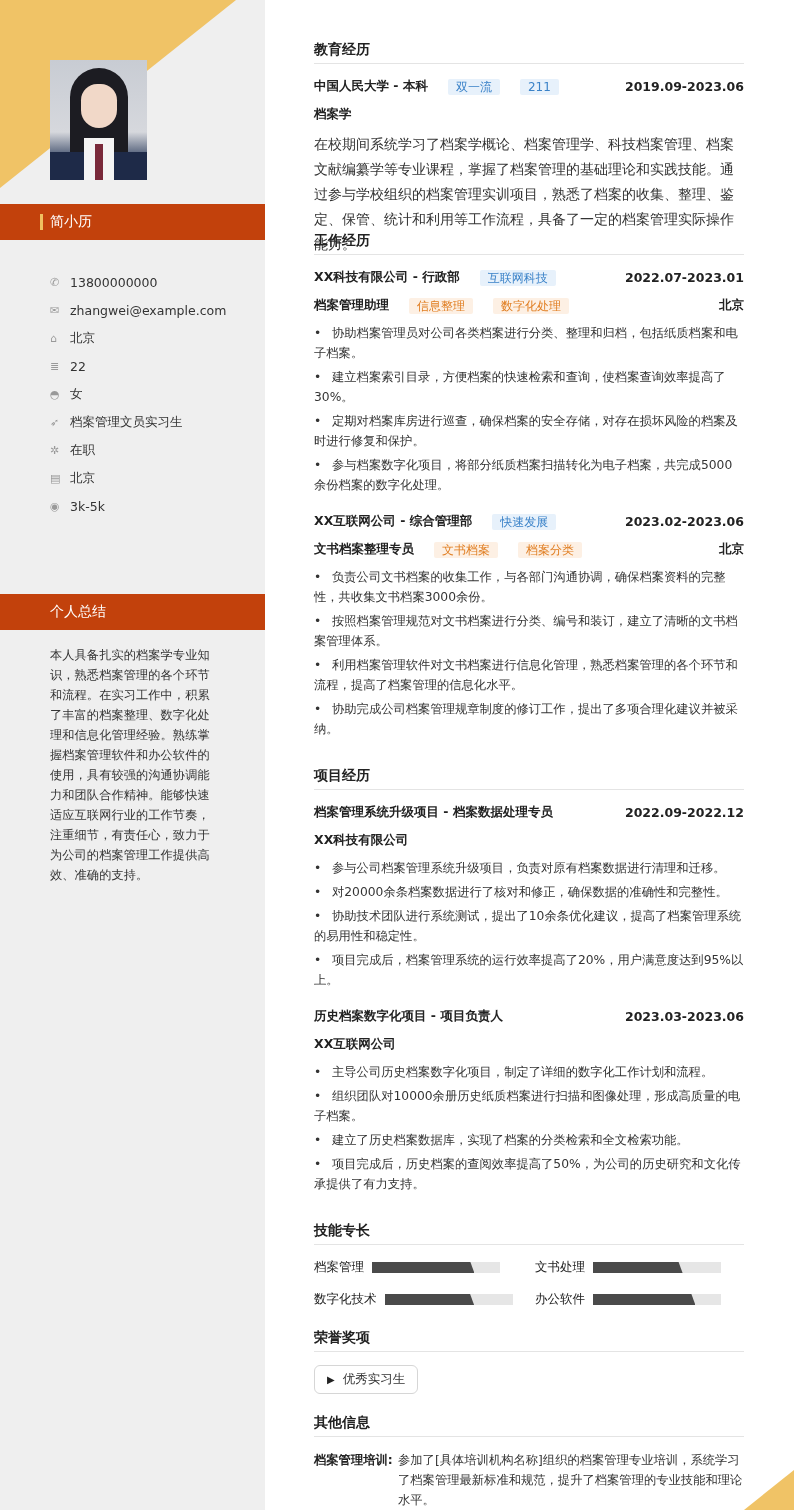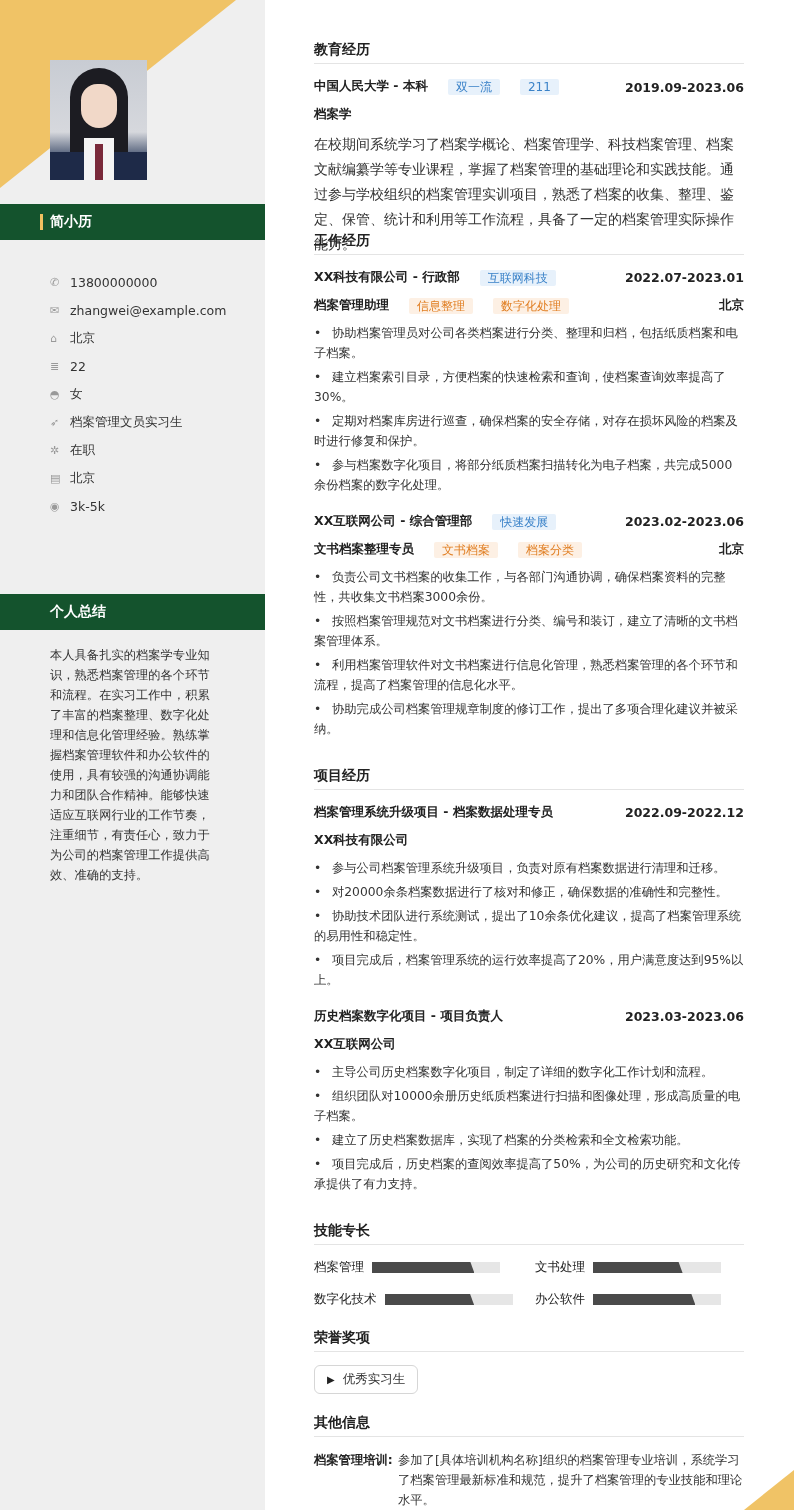--- a/index.html
+++ b/index.html
@@ -9,21 +9,21 @@
   .sidebar { position: absolute; left: 0; top: 0; width: 265px; height: 1510px; background: #efefef; overflow: hidden; }
   .sidebar .tri { position: absolute; left: 0; top: 0; width: 265px; height: 200px; }
   .photo { position: absolute; left: 50px; top: 60px; width: 97px; height: 120px; background: linear-gradient(180deg, #c8ccd3 0%, #d6d8dd 60%, #2a3a5a 85%, #1f2c48 100%); overflow: hidden; }
   .photo .hair { position: absolute; left: 20px; top: 8px; width: 58px; height: 100px; background: #1c1c22; border-radius: 29px 29px 6px 6px; }
   .photo .face { position: absolute; left: 31px; top: 24px; width: 36px; height: 44px; background: #f1d8c8; border-radius: 18px 18px 20px 20px; }
   .photo .shirt { position: absolute; left: 34px; top: 78px; width: 30px; height: 42px; background: #f4f4f4; }
   .photo .tie { position: absolute; left: 45px; top: 84px; width: 8px; height: 36px; background: #7a2a3a; }
   .photo .coat-l { position: absolute; left: 0; top: 92px; width: 40px; height: 28px; background: #1e2a48; }
   .photo .coat-r { position: absolute; left: 58px; top: 92px; width: 40px; height: 28px; background: #1e2a48; }
 
-  .side-header { position: absolute; left: 0; width: 265px; height: 36px; background: #14532d; color: #fff; font-size: 14px; font-weight: bold; display: flex; align-items: center; padding-left: 50px; }
+  .side-header { position: absolute; left: 0; width: 265px; height: 36px; background: #c2410c; color: #fff; font-size: 14px; font-weight: normal; display: flex; align-items: center; padding-left: 50px; }
   .side-header .bar { position: absolute; left: 40px; top: 10px; width: 3px; height: 16px; background: #f0c060; }
   .info-list { position: absolute; left: 50px; top: 268px; width: 210px; }
   .info-item { height: 28px; display: flex; align-items: center; font-size: 12.5px; color: #333; }
   .info-item .ic { width: 20px; color: #999; font-size: 11px; display: inline-flex; align-items: center; }
   .summary { position: absolute; left: 50px; top: 645px; width: 160px; font-size: 12.2px; line-height: 20px; color: #333; letter-spacing: 0.1px; }
   .sec-title { position: absolute; left: 314px; width: 430px; font-size: 14px; font-weight: bold; color: #222; border-bottom: 1px solid #e4e4e4; padding-bottom: 4px; }
   .row { position: absolute; left: 314px; width: 430px; display: flex; align-items: center; font-size: 12.5px; }
   .row .b { font-weight: bold; color: #222; }
   .row .right { margin-left: auto; font-weight: bold; color: #222; }
   .tag { display: inline-block; font-size: 12px; padding: 0 8px; height: 16px; line-height: 16px; margin-left: 20px; border-radius: 2px; }
@@ -106,21 +106,21 @@
       </div>
   </div>
 
   <div class="side-header" style="top:594px;">
     <span>个人总结</span>
   </div>
   <div class="summary">本人具备扎实的档案学专业知识，熟悉档案管理的各个环节和流程。在实习工作中，积累了丰富的档案整理、数字化处理和信息化管理经验。熟练掌握档案管理软件和办公软件的使用，具有较强的沟通协调能力和团队合作精神。能够快速适应互联网行业的工作节奏，注重细节，有责任心，致力于为公司的档案管理工作提供高效、准确的支持。</div>
 </div>
 
 <div class="sec-title" style="top:41px;">教育经历</div>
-<div class="row" style="top:78px;align-items:flex-end;">
+<div class="row" style="top:78px;">
   <span class="b">中国人民大学 - 本科</span>
   <span class="tag blue">双一流</span>
   <span class="tag blue">211</span>
   <span class="right">2019.09-2023.06</span>
 </div>
 <div class="row" style="top:106px;">
   <span class="b">档案学</span>
 </div>
 <div class="para" style="top:132px;">在校期间系统学习了档案学概论、档案管理学、科技档案管理、档案文献编纂学等专业课程，掌握了档案管理的基础理论和实践技能。通过参与学校组织的档案管理实训项目，熟悉了档案的收集、整理、鉴定、保管、统计和利用等工作流程，具备了一定的档案管理实际操作能力。</div>
 

